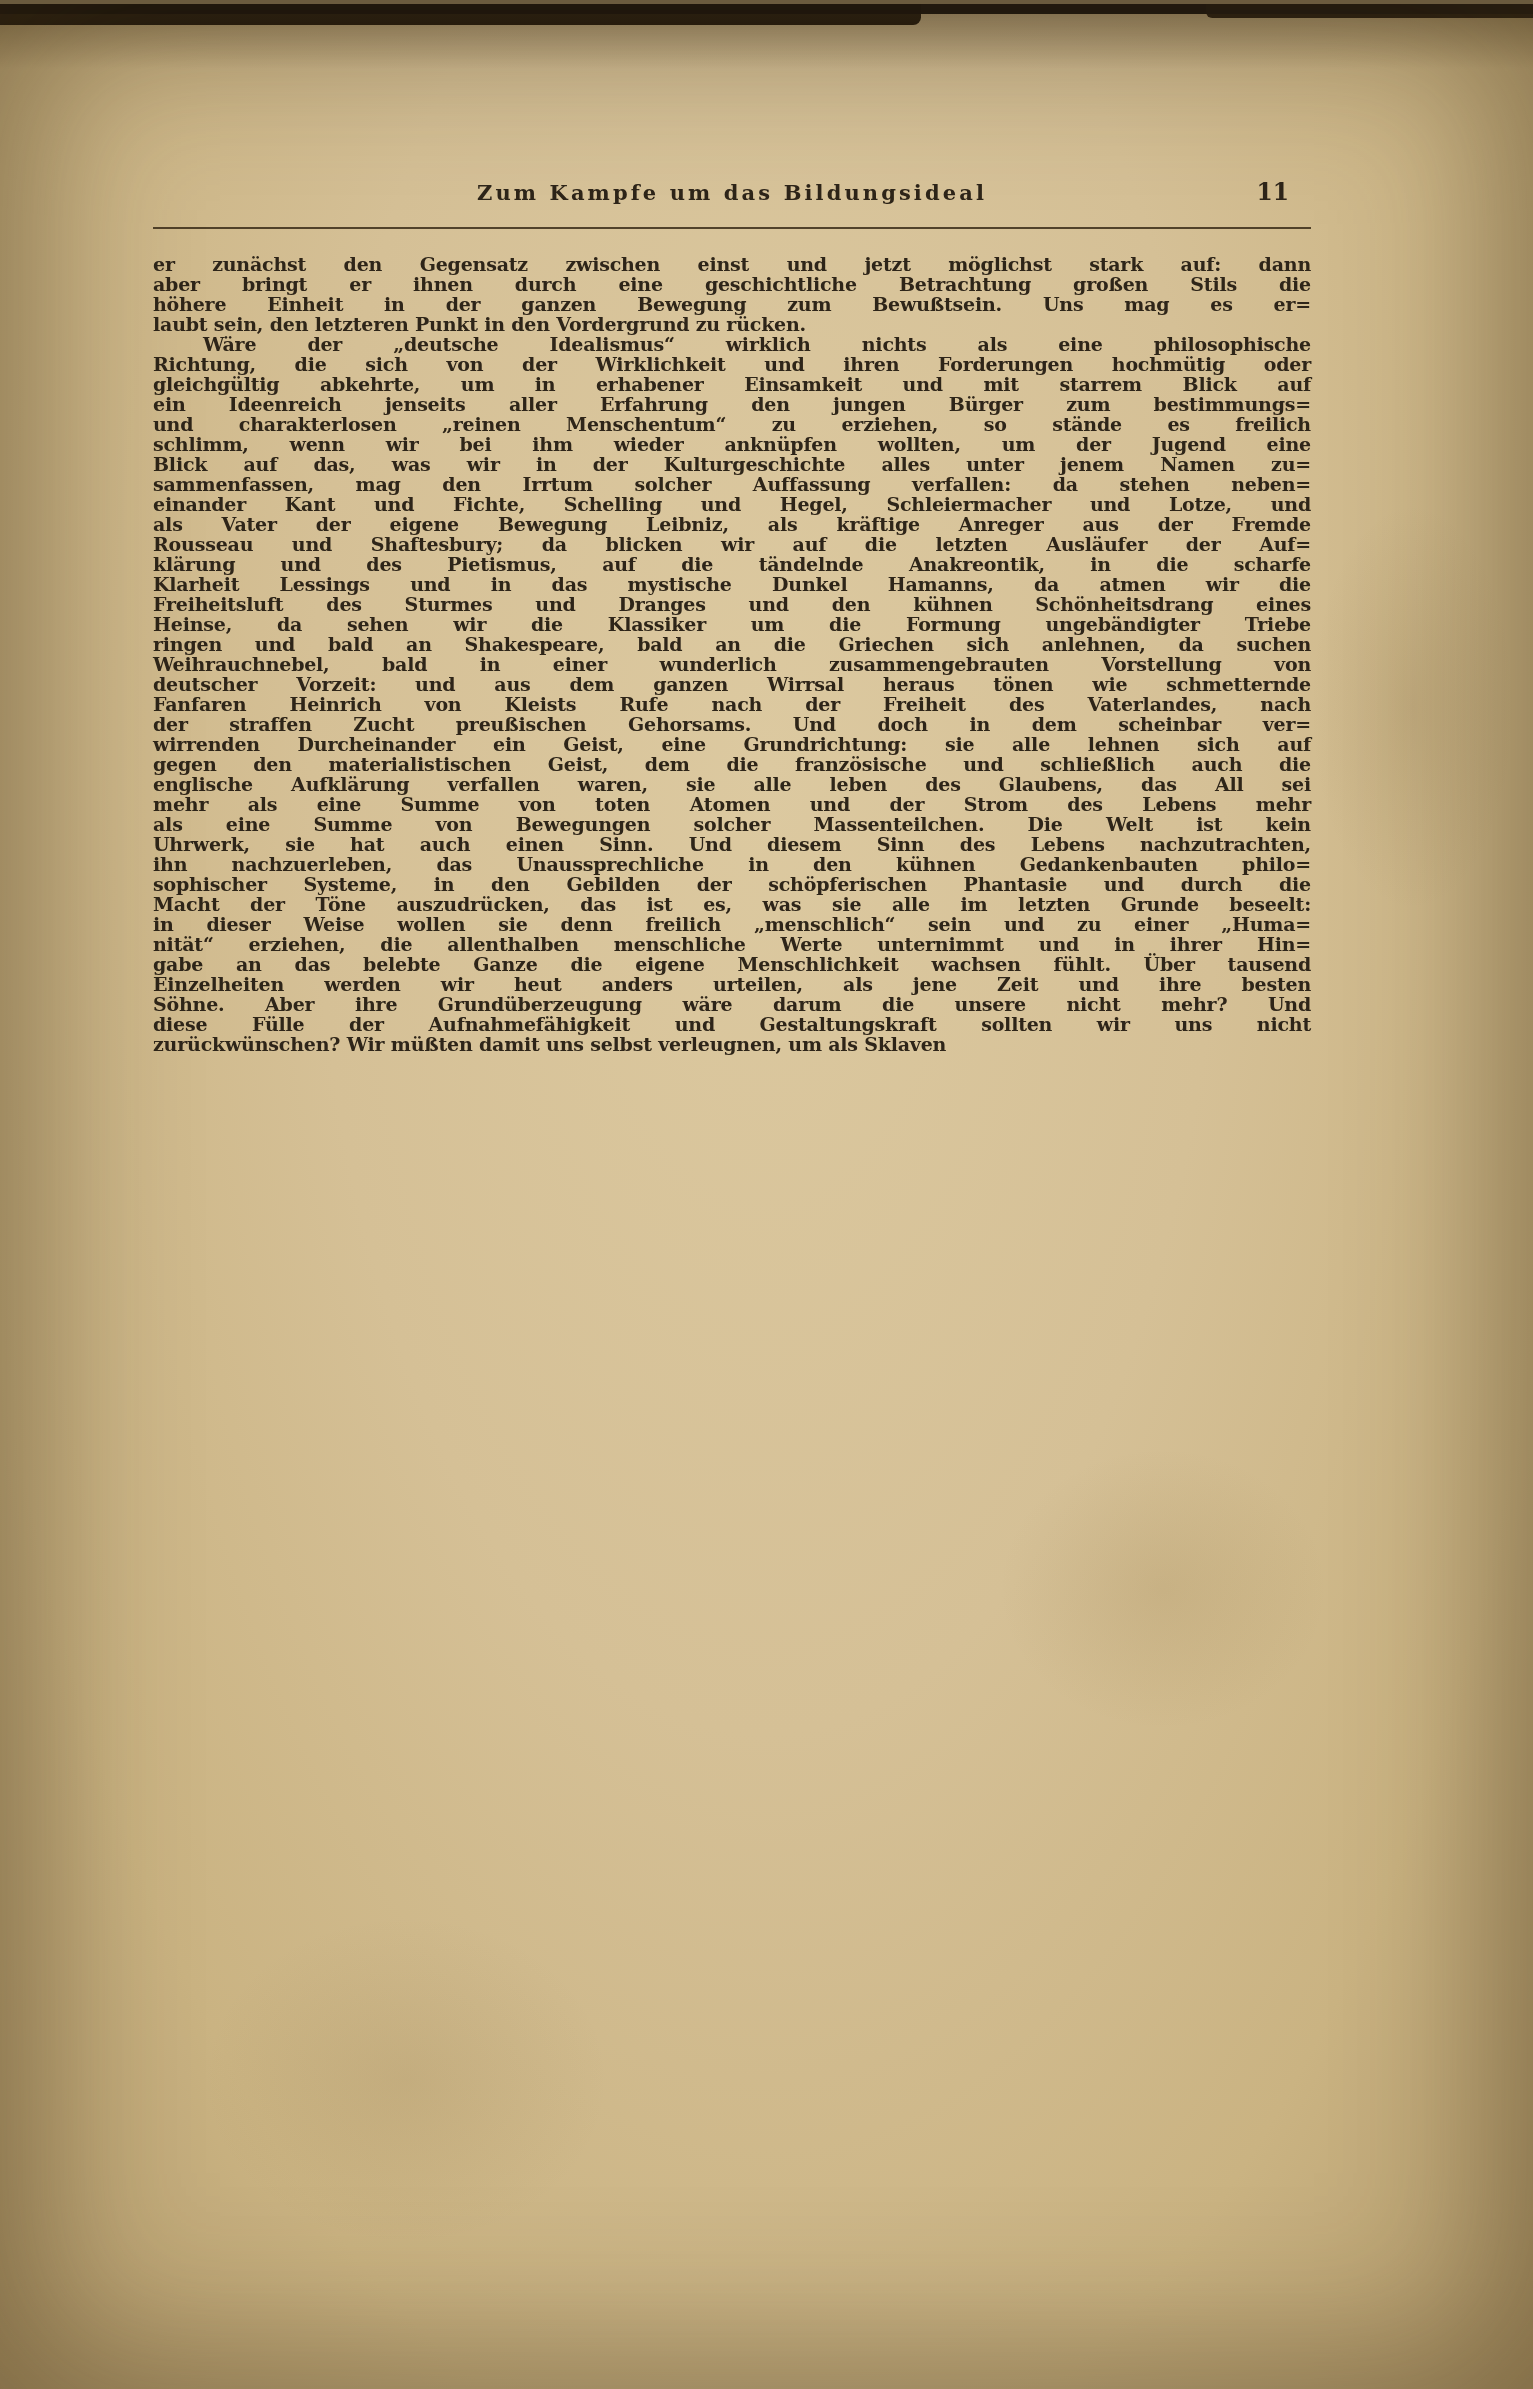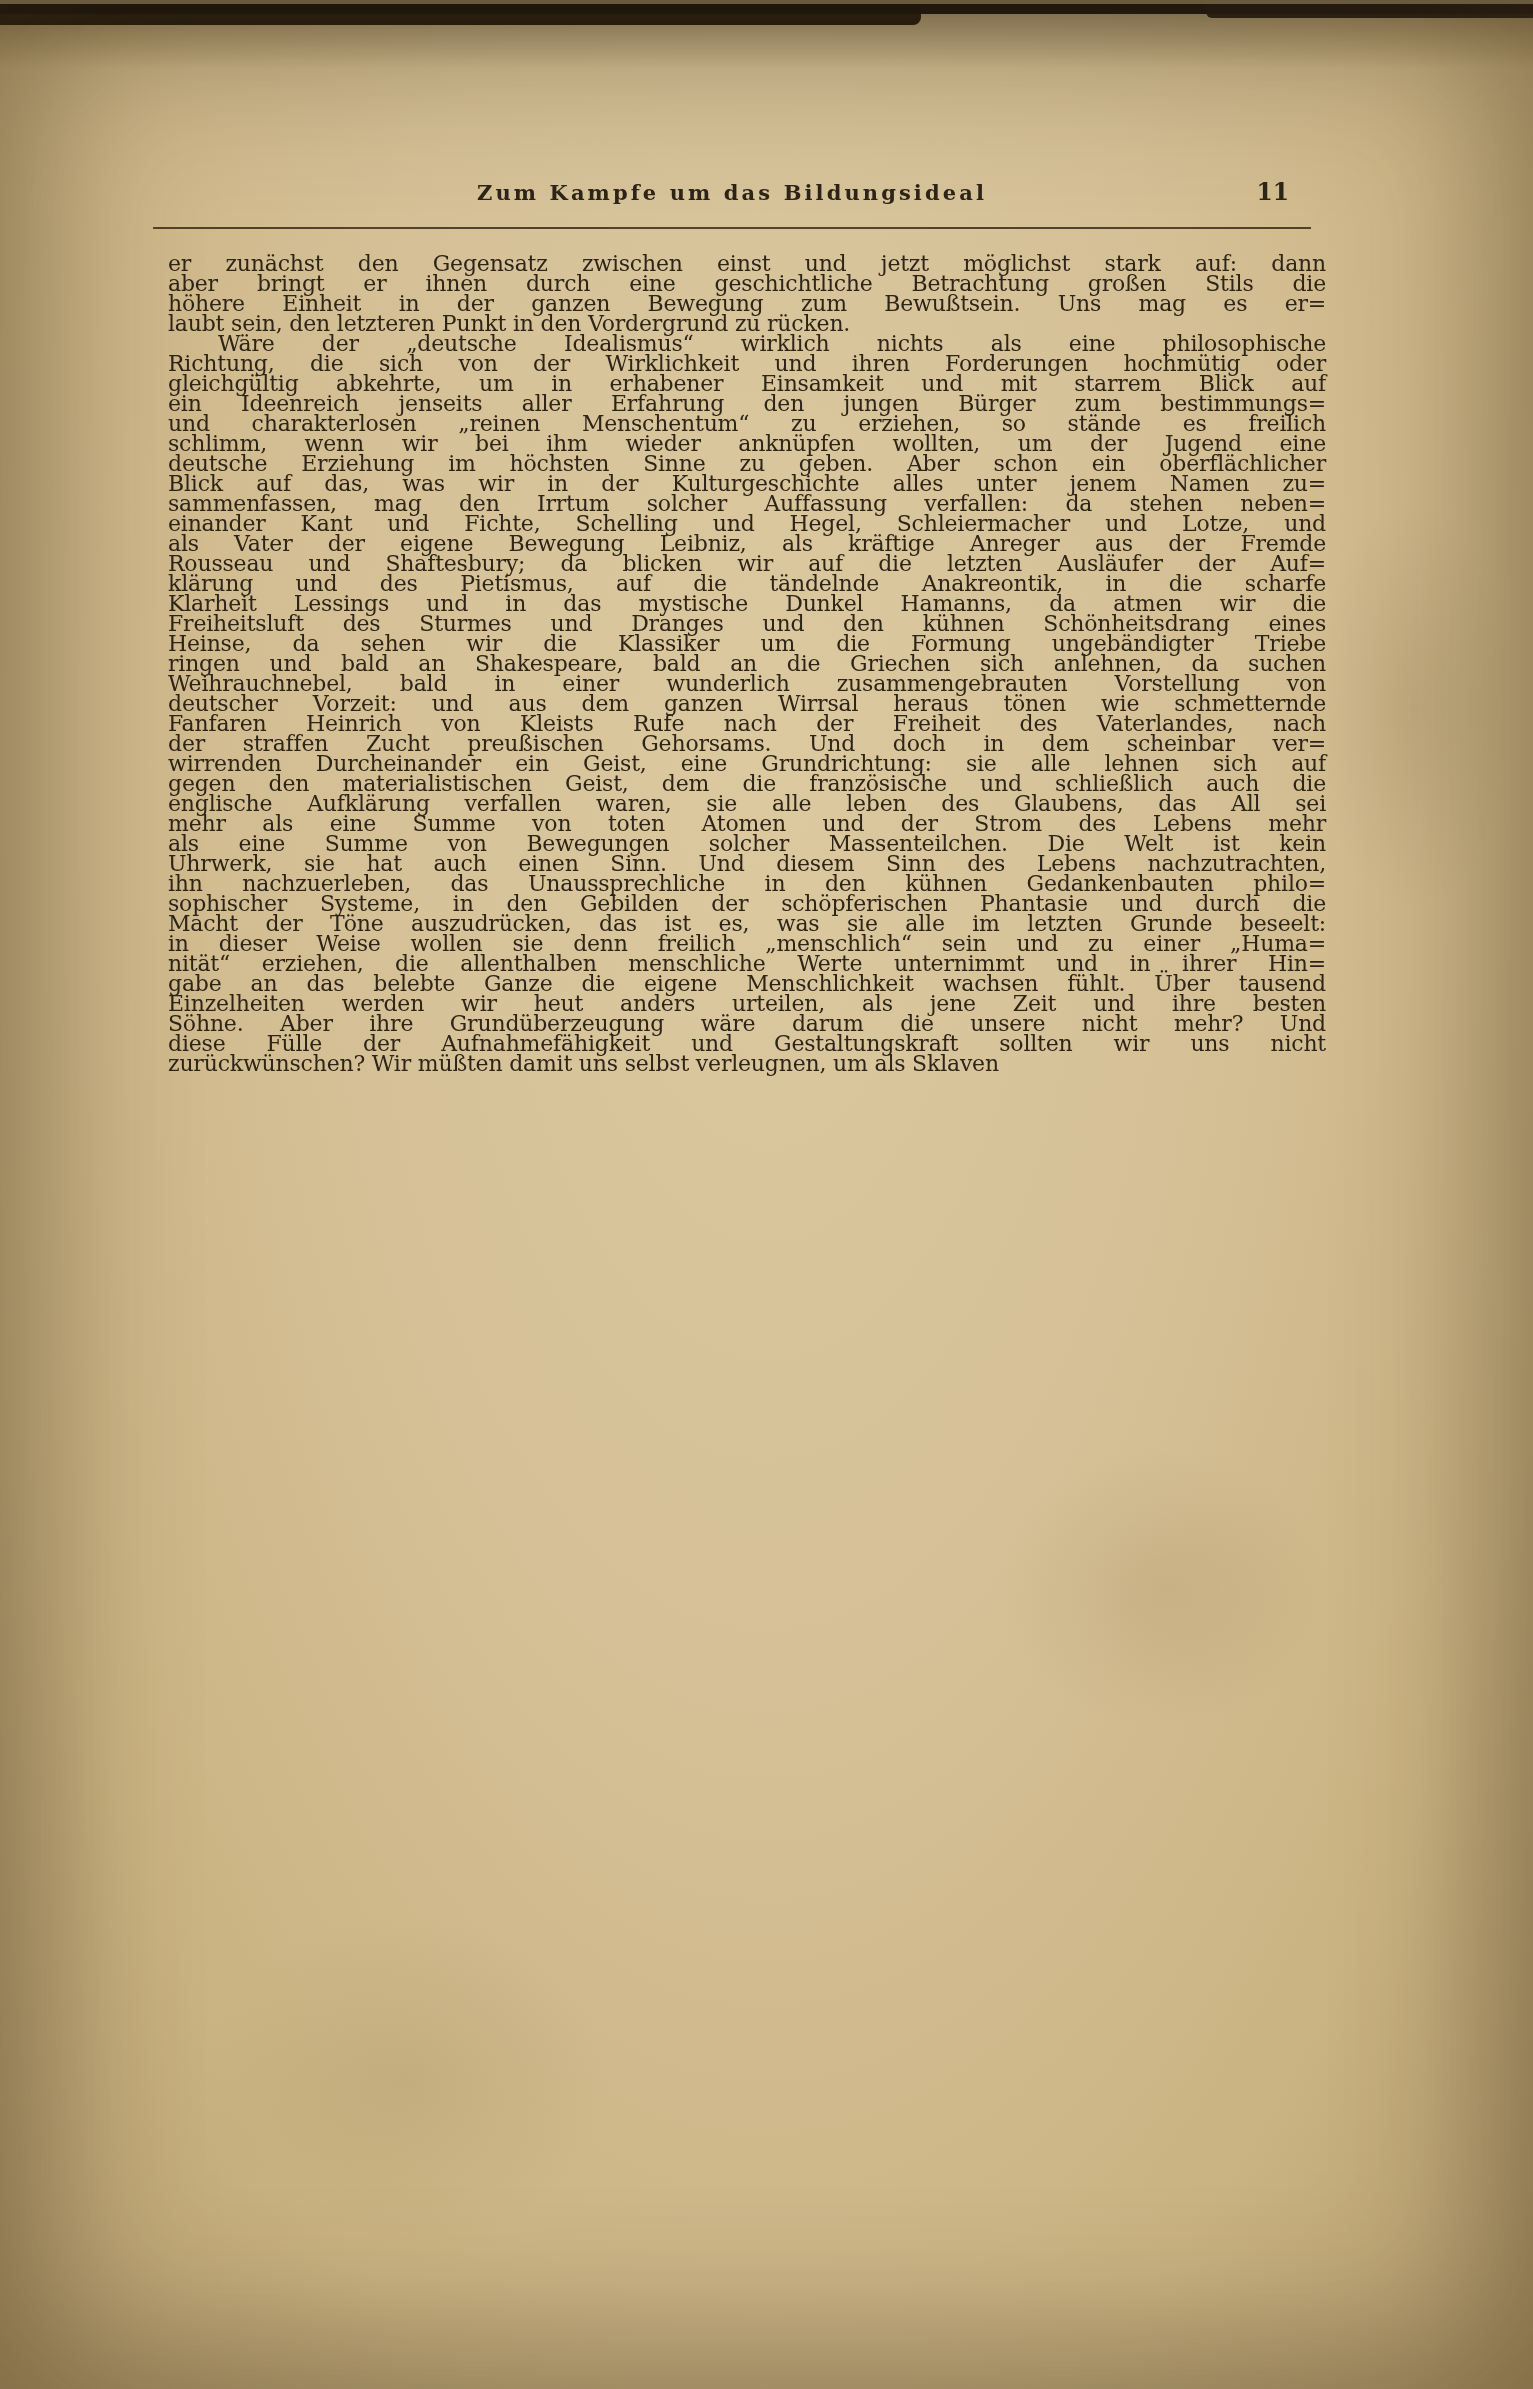--- a/index.html
+++ b/index.html
@@ -73,24 +73,24 @@
     top: 223px;
     left: 153px;
     width: 1158px;
     height: 1.6px;
     background: rgba(58,44,24,0.85);
   }
   
   .page-body {
     position: absolute;
     top: 250px;
-    left: 168px;
+    left: 153px;
     width: 1158px;
-    font-size: 22px;
-    font-weight: 400;
+    font-size: 19px;
+    font-weight: 700;
     letter-spacing: -0.2px;
   }
   .line {
     display: block;
     height: 20px;
     line-height: 20px;
     text-align: justify;
     text-align-last: justify;
     text-justify: inter-word;
     white-space: nowrap;
@@ -151,21 +151,20 @@
       <div class="line">er zunächst den Gegensatz zwischen einst und jetzt möglichst stark auf: dann</div>
       <div class="line">aber bringt er ihnen durch eine geschichtliche Betrachtung großen Stils die</div>
       <div class="line">höhere Einheit in der ganzen Bewegung zum Bewußtsein. Uns mag es er=</div>
       <div class="line last">laubt sein, den letzteren Punkt in den Vordergrund zu rücken.</div>
       <div class="line indent">Wäre der „deutsche Idealismus“ wirklich nichts als eine philosophische</div>
       <div class="line">Richtung, die sich von der Wirklichkeit und ihren Forderungen hochmütig oder</div>
       <div class="line">gleichgültig abkehrte, um in erhabener Einsamkeit und mit starrem Blick auf</div>
       <div class="line">ein Ideenreich jenseits aller Erfahrung den jungen Bürger zum bestimmungs=</div>
       <div class="line">und charakterlosen „reinen Menschentum“ zu erziehen, so stände es freilich</div>
       <div class="line">schlimm, wenn wir bei ihm wieder anknüpfen wollten, um der Jugend eine</div>
-      <div class="line">deutsche Erziehung im höchsten Sinne zu geben. Aber schon ein oberflächlicher</div>
       <div class="line">Blick auf das, was wir in der Kulturgeschichte alles unter jenem Namen zu=</div>
       <div class="line">sammenfassen, mag den Irrtum solcher Auffassung verfallen: da stehen neben=</div>
       <div class="line">einander Kant und Fichte, Schelling und Hegel, Schleiermacher und Lotze, und</div>
       <div class="line">als Vater der eigene Bewegung Leibniz, als kräftige Anreger aus der Fremde</div>
       <div class="line">Rousseau und Shaftesbury; da blicken wir auf die letzten Ausläufer der Auf=</div>
       <div class="line">klärung und des Pietismus, auf die tändelnde Anakreontik, in die scharfe</div>
       <div class="line">Klarheit Lessings und in das mystische Dunkel Hamanns, da atmen wir die</div>
       <div class="line">Freiheitsluft des Sturmes und Dranges und den kühnen Schönheitsdrang eines</div>
       <div class="line">Heinse, da sehen wir die Klassiker um die Formung ungebändigter Triebe</div>
       <div class="line">ringen und bald an Shakespeare, bald an die Griechen sich anlehnen, da suchen</div>

